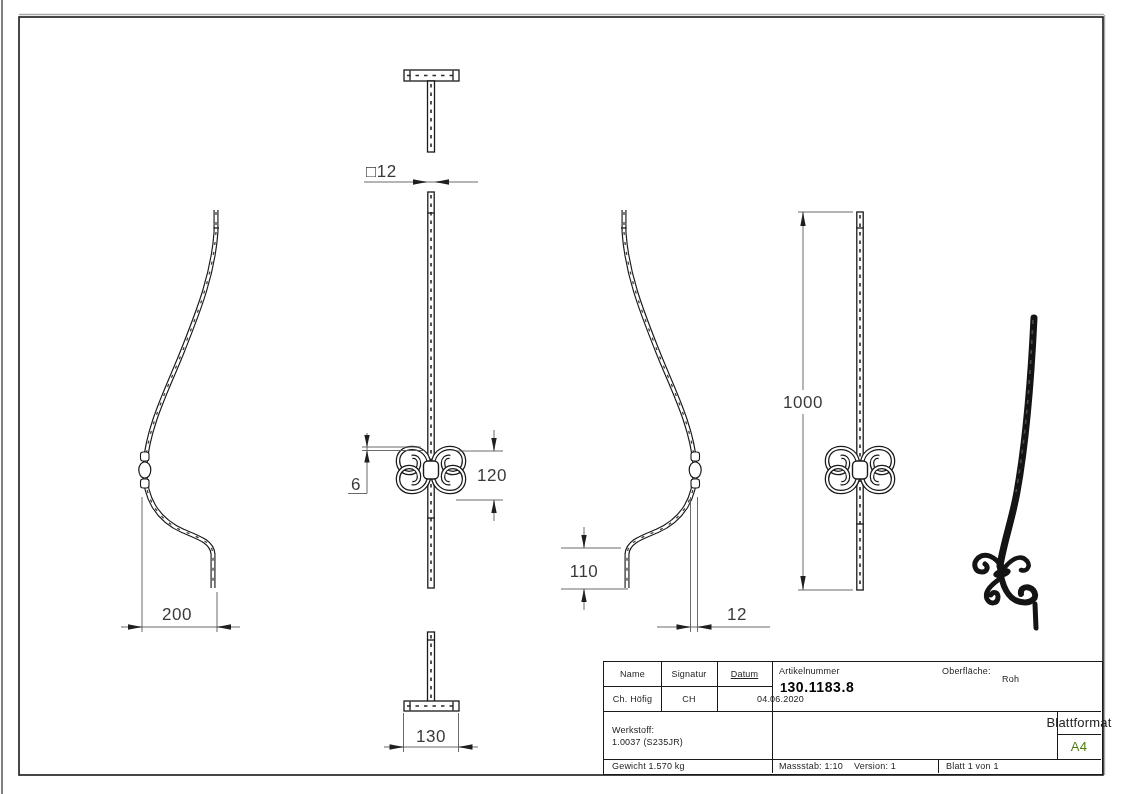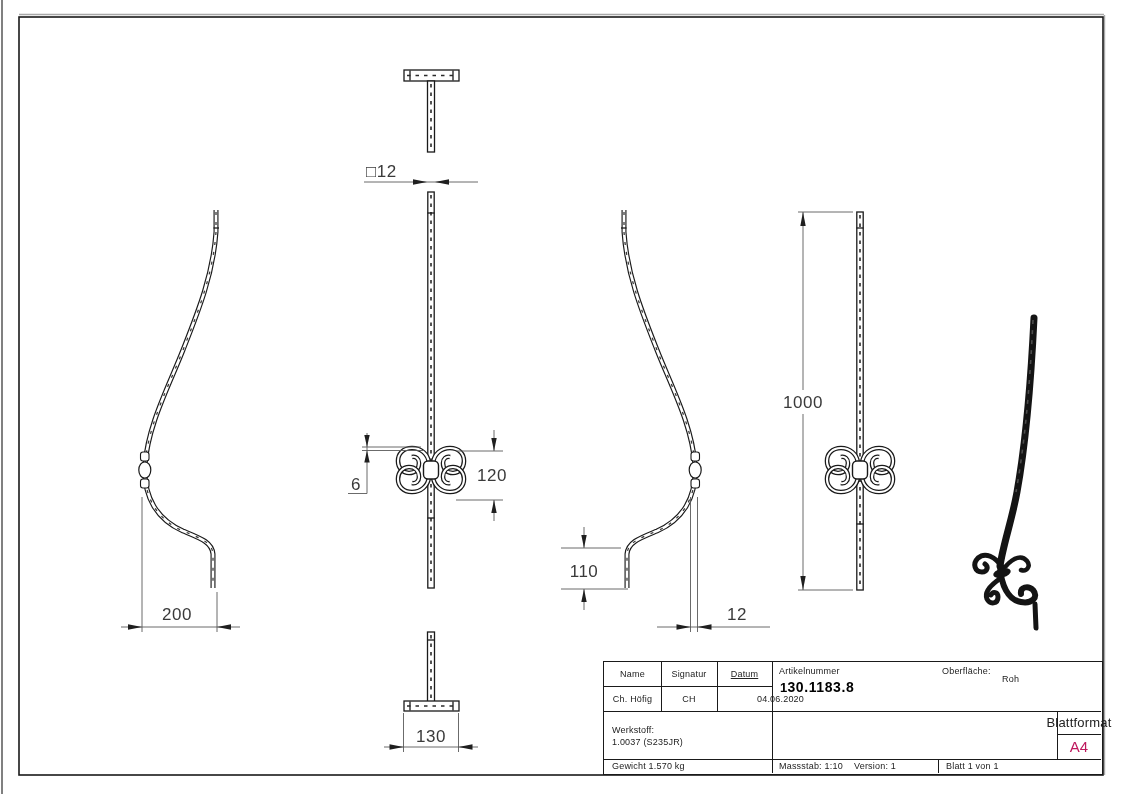--- a/index.html
+++ b/index.html
@@ -31,21 +31,21 @@
     position:absolute;left:603px;top:661px;width:500px;height:114px;
     border:1.6px solid #1a1a1a;box-sizing:border-box;color:#222;
     font-size:9px;letter-spacing:0.2px;background:#fff;
   }
   .tb-line{position:absolute;background:#1a1a1a;}
   .tb-cell{position:absolute;display:flex;align-items:center;justify-content:center;text-align:center;}
   .tb-left{justify-content:flex-start;text-align:left;}
   .artnum{position:absolute;display:flex;align-items:baseline;color:#000;}
   .artnum .pre{font-size:13px;font-weight:600;}
   .artnum .main{font-size:14px;font-weight:600;letter-spacing:0.6px;}
-  .a4{font-size:15px;color:#be185d;}
+  .a4{font-size:13px;color:#4d7c0f;}
 </style>
 </head>
 <body>
 
 <div class="page">
 
 <svg width="1123" height="794" viewBox="0 0 1123 794">
 
   <defs>
 

